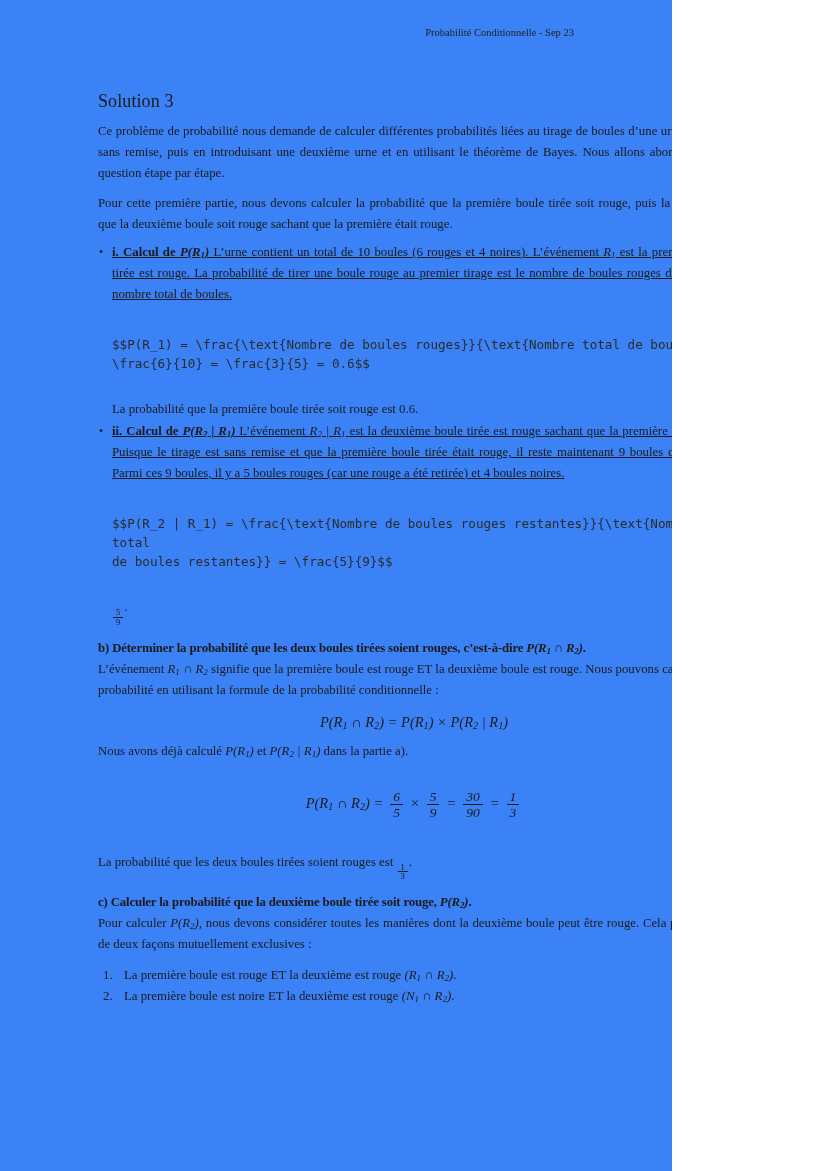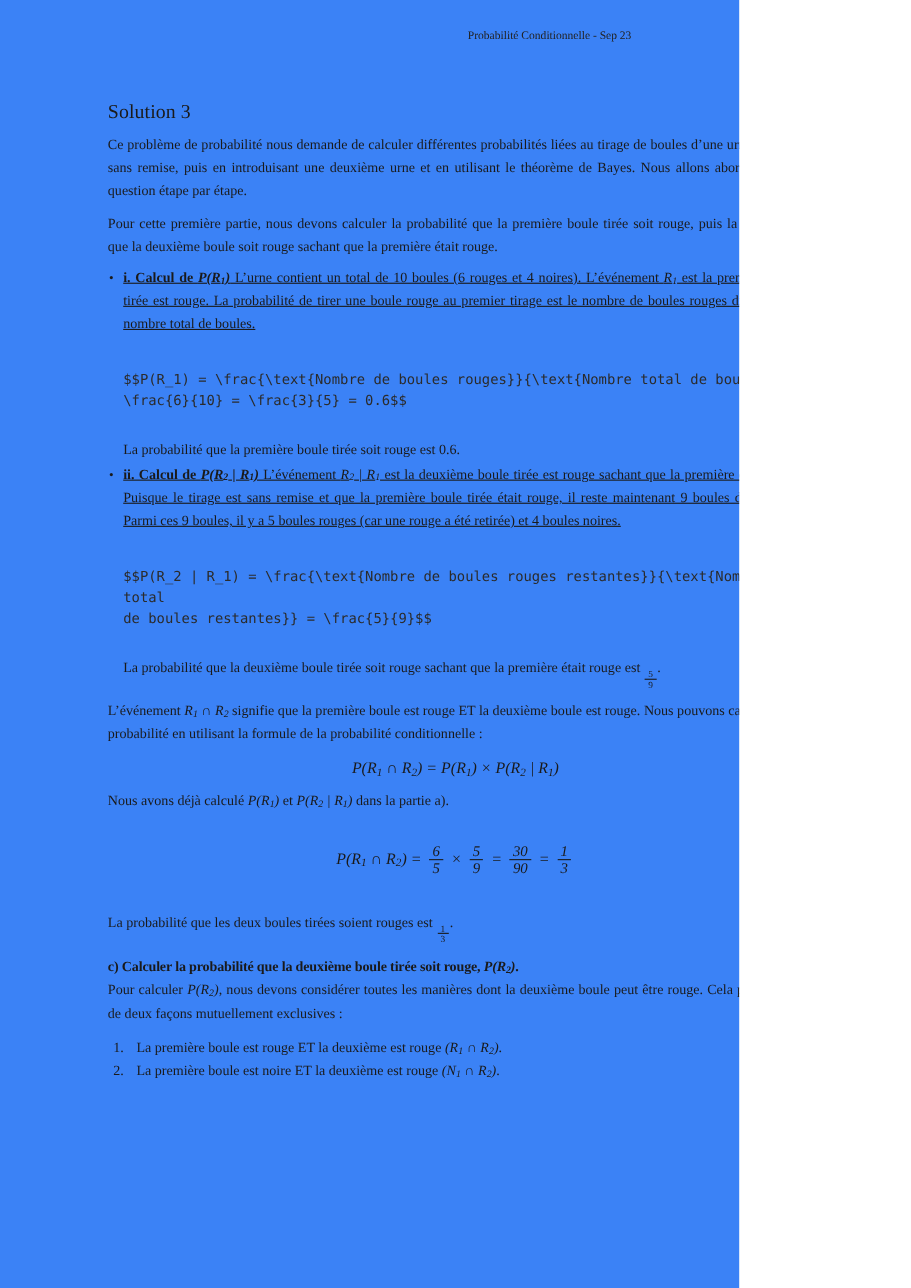--- a/index.html
+++ b/index.html
@@ -56,24 +56,25 @@
     <div>
         <div class="para"><span>Ce problème de probabilité nous demande de calculer différentes probabilités liées au tirage de boules d’une urne, d’abord sans remise, puis en introduisant une deuxième urne et en utilisant le théorème de Bayes. Nous allons aborder chaque question étape par étape.</span></div>
         <div class="para"><span>Pour cette première partie, nous devons calculer la probabilité que la première boule tirée soit rouge, puis la probabilité que la deuxième boule soit rouge sachant que la première était rouge.</span></div>
         <div class="bullet"><span class="bold">i. Calcul de </span><span class="math bold">P(R<sub>1</sub>)</span><span> L’urne contient un total de 10 boules (6 rouges et 4 noires). L’événement </span><span class="math">R<sub>1</sub></span><span> est la première boule tirée est rouge. La probabilité de tirer une boule rouge au premier tirage est le nombre de boules rouges divisé par le nombre total de boules.</span></div>
         <div class="code">$$P(R_1) = \frac{\text{Nombre de boules rouges}}{\text{Nombre total de boules}} =
 \frac{6}{10} = \frac{3}{5} = 0.6$$</div>
         <div class="note"><span>La probabilité que la première boule tirée soit rouge est 0.6.</span></div>
         <div class="bullet"><span class="bold">ii. Calcul de </span><span class="math bold">P(R<sub>2</sub> | R<sub>1</sub>)</span><span> L’événement </span><span class="math">R<sub>2</sub> | R<sub>1</sub></span><span> est la deuxième boule tirée est rouge sachant que la première était rouge. Puisque le tirage est sans remise et que la première boule tirée était rouge, il reste maintenant 9 boules dans l’urne. Parmi ces 9 boules, il y a 5 boules rouges (car une rouge a été retirée) et 4 boules noires.</span></div>
         <div class="code">$$P(R_2 | R_1) = \frac{\text{Nombre de boules rouges restantes}}{\text{Nombre total
 de boules restantes}} = \frac{5}{9}$$</div>
-        <div class="note"><span>La probabilité que la deuxième boule tirée soit rouge sachant que la première était rouge est </span><span class="frac">
+        <div class="note"><span class="frac">
             <span class="num">5</span>
             <span class="den">9</span>
           </span><span>.</span></div>
+        <div class="hpara"><span class="bold">b) Déterminer la probabilité que les deux boules tirées soient rouges, c’est-à-dire </span><span class="math bold">P(R<sub>1</sub> ∩ R<sub>2</sub>)</span><span class="bold">.</span></div>
         <div class="para"><span>L’événement </span><span class="math">R<sub>1</sub> ∩ R<sub>2</sub></span><span> signifie que la première boule est rouge ET la deuxième boule est rouge. Nous pouvons calculer cette probabilité en utilisant la formule de la probabilité conditionnelle :</span></div>
         <div class="eq"><span class="math">P(R<sub>1</sub> ∩ R<sub>2</sub>) = P(R<sub>1</sub>) × P(R<sub>2</sub> | R<sub>1</sub>)</span></div>
         <div class="para"><span>Nous avons déjà calculé </span><span class="math">P(R<sub>1</sub>)</span><span> et </span><span class="math">P(R<sub>2</sub> | R<sub>1</sub>)</span><span> dans la partie a).</span></div>
         <div class="eq fracs"><span class="math">P(R<sub>1</sub> ∩ R<sub>2</sub>) =</span><span class="frac">
             <span class="num">6</span>
             <span class="den">5</span>
           </span><span class="math">×</span><span class="frac">
             <span class="num">5</span>
             <span class="den">9</span>
           </span><span class="math">=</span><span class="frac">

